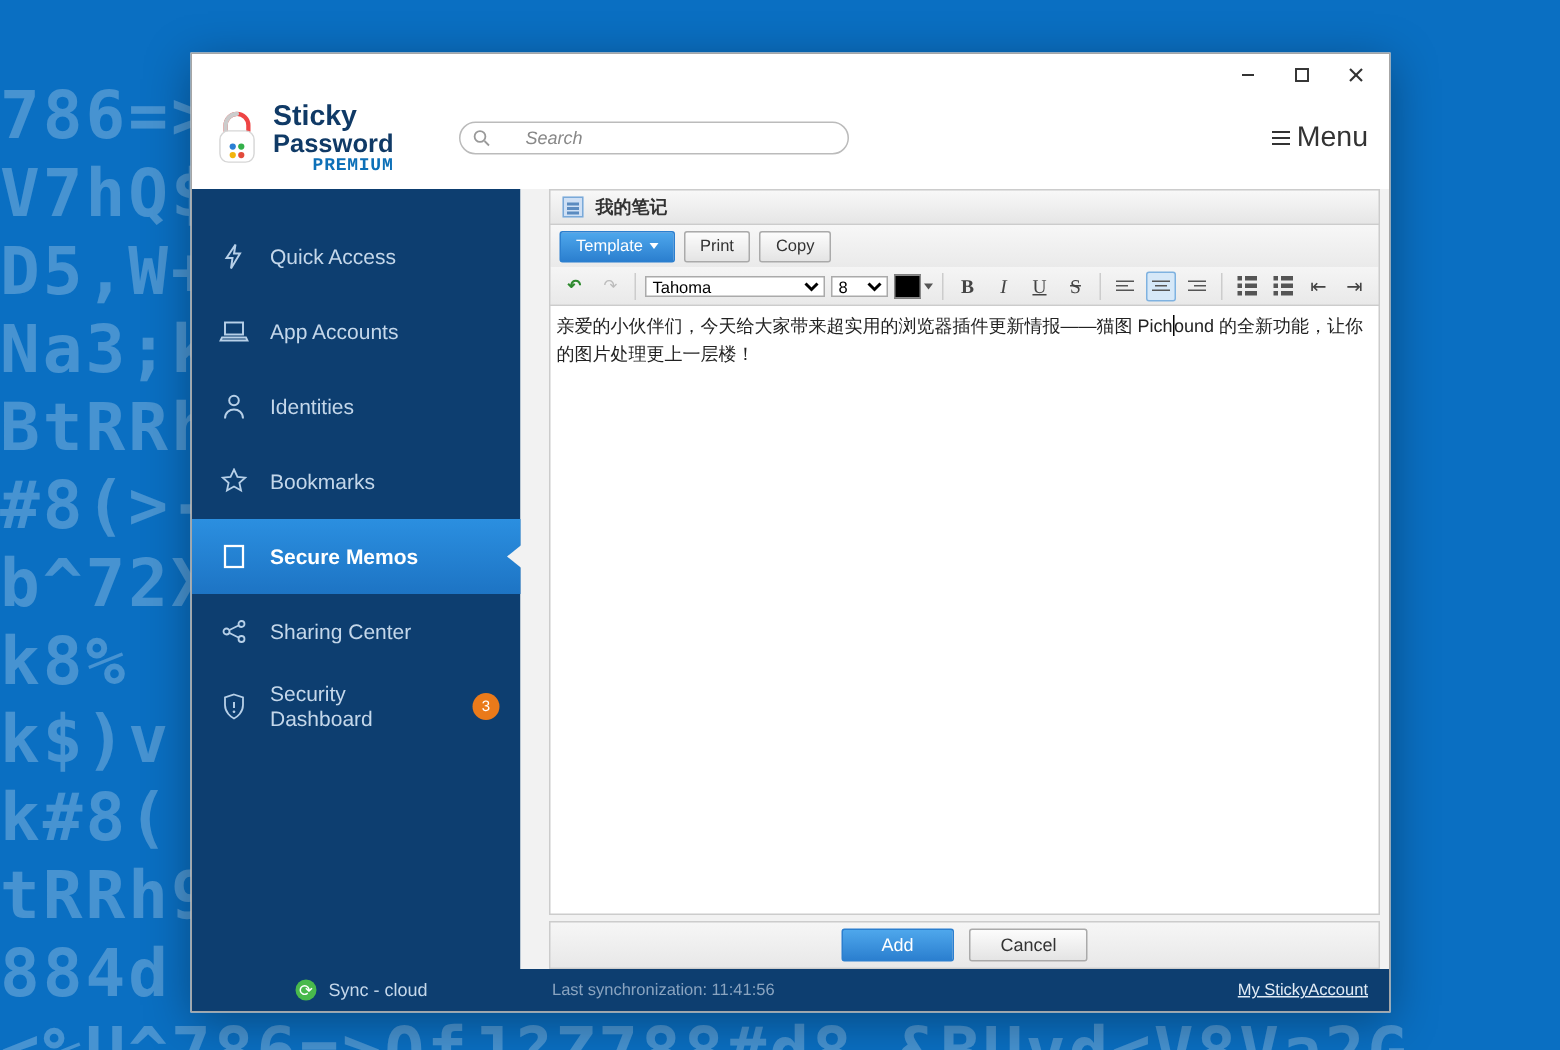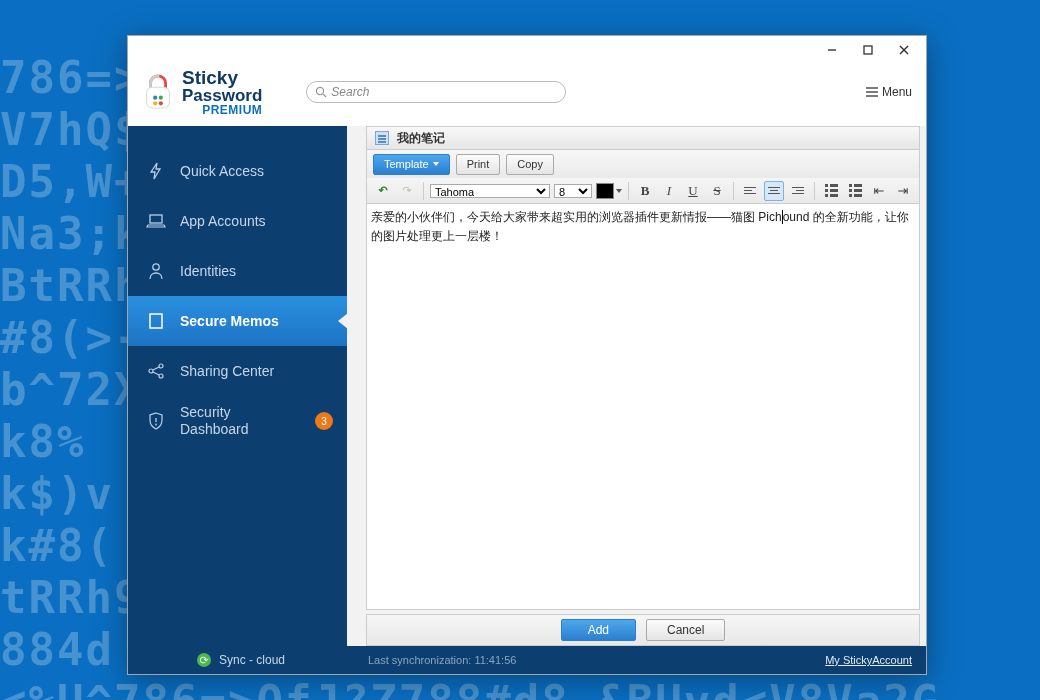--- a/index.html
+++ b/index.html
@@ -48,36 +48,36 @@
   padding: 4px 14px 10px 14px;
   gap: 18px;
 }
 .logo { display: flex; align-items: center; gap: 8px; }
 .logo-pad {
   width: 32px; height: 36px;
 }
 .logo-text { line-height: 1; }
 .logo-text .l1 { font-size: 19px; font-weight: 600; color: #103a66; }
 .logo-text .l2 { font-size: 17px; font-weight: 600; color: #103a66; }
-.logo-text .l3 { font-size: 12px; font-weight: 700; color: #0d70b8; text-align: right; letter-spacing: 0.5px; }
+.logo-text .l3 { font-size: 12px; font-weight: 700; color: #0d70b8; text-align: right; letter-spacing: 0.5px; font-family: Liberation Mono, monospace; }
 .search-wrap {
   flex: 1; display: flex; justify-content: flex-start;
 }
 .search-box {
   margin-left: 26px;
   width: 260px; height: 22px;
   border: 1px solid #bbb; border-radius: 11px;
   display: flex; align-items: center; padding: 0 8px;
-  color: #888; font-size: 12px; gap: 4px;
+  color: #888; font-size: 12px; gap: 23px;
   font-style: italic;
 }
 .search-box svg { flex: none; }
 .menu-btn {
   display: flex; align-items: center; gap: 4px;
-  color: #333; font-size: 12px; cursor: pointer;
+  color: #333; font-size: 19px; cursor: pointer;
 }
 .content {
   flex: 1; display: flex; min-height: 0;
 }
 .sidebar {
   width: 226px; background: #0d3e70;
   display: flex; flex-direction: column;
   color: #cfe0f0;
 }
 .nav { flex: 1; padding-top: 20px; }
@@ -297,20 +297,28 @@
         <div class="nav-item">
           <span class="ico">
               <svg width="16" height="18" viewBox="0 0 16 18">
                 <circle cx="8" cy="5" r="3.2" fill="none" stroke="#b7d0e8" stroke-width="1.3"></circle>
                 <path d="M2 17 c0-4 3-6 6-6 s6 2 6 6" fill="none" stroke="#b7d0e8" stroke-width="1.3"></path>
               </svg>
             </span>
           <span>Identities</span>
         </div>
 
+        <div class="nav-item">
+          <span class="ico">
+              <svg width="18" height="18" viewBox="0 0 18 18">
+                <path d="M9 1 l2.3 4.9 5.2.5 -3.9 3.5 1.1 5.1 -4.7-2.7 -4.7 2.7 1.1-5.1 -3.9-3.5 5.2-.5 z" fill="none" stroke="#b7d0e8" stroke-width="1.2"></path>
+              </svg>
+            </span>
+          <span>Bookmarks</span>
+        </div>
 
         <div class="nav-item active">
           <span class="ico">
               <svg width="16" height="18" viewBox="0 0 16 18">
                 <rect x="2" y="2" width="12" height="14" fill="none" stroke="#fff" stroke-width="1.5"></rect>
               </svg>
             </span>
           <span>Secure Memos</span>
         </div>
 

